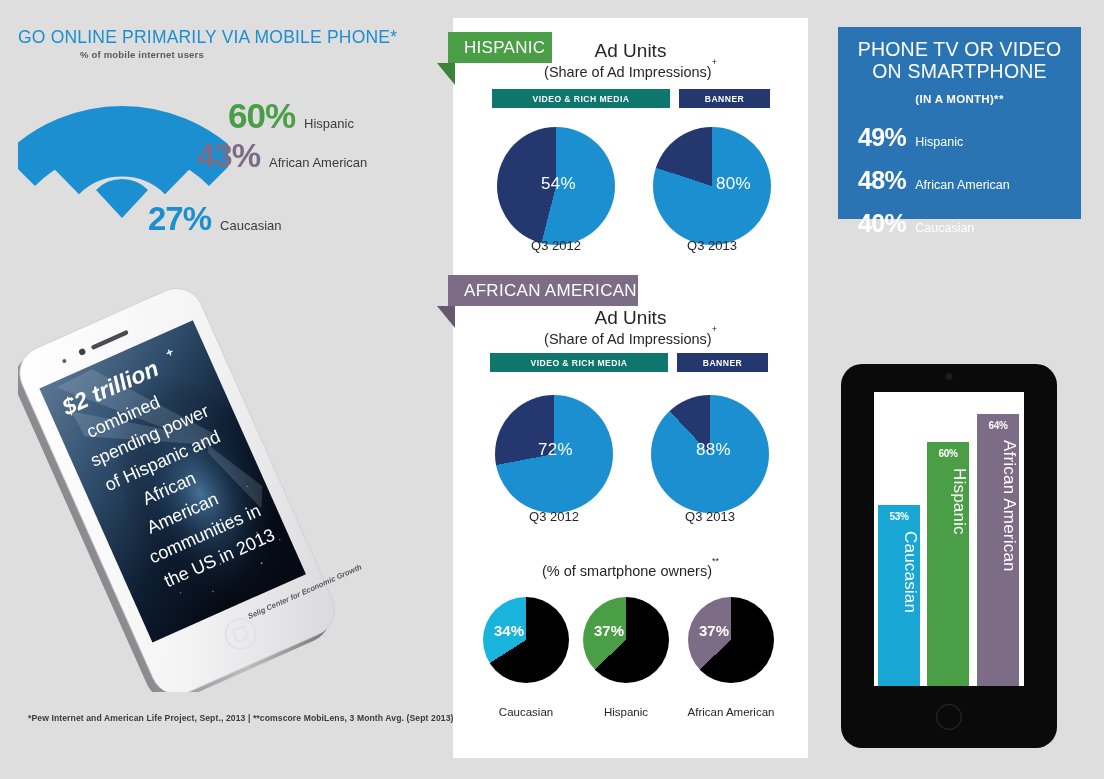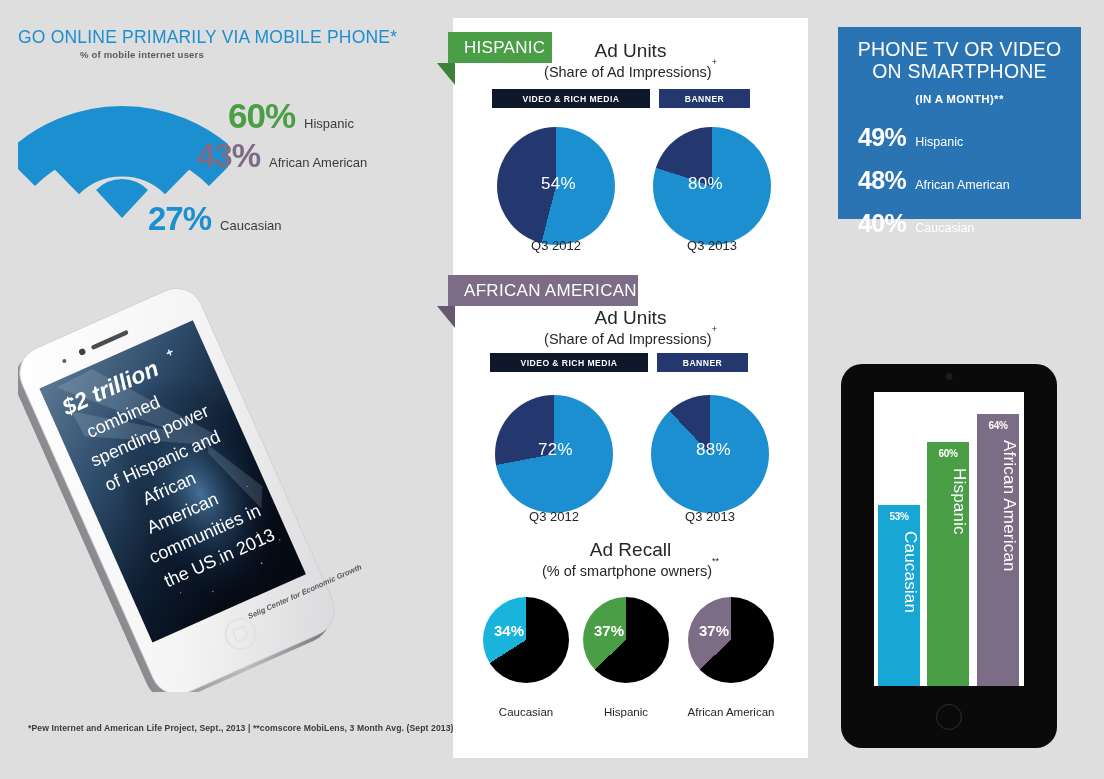--- a/index.html
+++ b/index.html
@@ -38,21 +38,20 @@
 
   
   #phone-wrap{position:absolute;left:18px;top:272px;width:380px;height:420px;}
   #phone-wrap svg{display:block;}
 
   
   #footnote{
     position:absolute;left:28px;top:713px;
     font-size:8.6px;font-weight:700;color:#3b3b3e;letter-spacing:.1px;
     white-space:nowrap;
-    margin-top:10px;
   }
 
   
   #center-card{
     position:absolute;left:453px;top:18px;width:355px;height:740px;
     background:#ffffff;
   }
 
   
   .ribbon{position:absolute;height:31px;display:flex;align-items:center;
@@ -72,21 +71,21 @@
     position:absolute;width:355px;text-align:center;
     font-size:14.5px;color:#26262a;font-weight:400;
   }
   .sec-sub sup{font-size:9px;top:-6px;position:relative;}
 
   .legend{position:absolute;display:flex;gap:9px;}
   .legend-chip{
     height:19px;display:flex;align-items:center;justify-content:center;
     color:#fff;font-size:8.6px;font-weight:700;letter-spacing:.45px;
   }
-  .chip-video{width:158px;background:#0f172a;}
+  .chip-video{width:178px;background:#0f766e;}
   .chip-banner{width:91px;background:#24386f;}
 
   .pie{position:absolute;border-radius:50%;}
   .pie-val{
     position:absolute;color:#fff;font-size:17px;font-weight:400;
     letter-spacing:.3px;
   }
   .pie-cap{
     position:absolute;text-align:center;font-size:13px;color:#26262a;
   }
@@ -276,21 +275,21 @@
     <div class="legend-chip chip-banner">BANNER</div>
   </div>
 
   <div class="pie" id="pie-h-2012" style="left:497px;top:127px;width:118px;height:118px;
        background:conic-gradient(#1b8fd0 0 194.4deg, #24386f 194.4deg 360deg);"></div>
   <div class="pie-val" style="left:541px;top:174px">54%</div>
   <div class="pie-cap" style="left:496px;top:238px;width:120px">Q3 2012</div>
 
   <div class="pie" id="pie-h-2013" style="left:653px;top:127px;width:118px;height:118px;
        background:conic-gradient(#1b8fd0 0 288deg, #24386f 288deg 360deg);"></div>
-  <div class="pie-val" style="left:688px;top:174px">80%</div>
+  <div class="pie-val" style="left:716px;top:174px">80%</div>
   <div class="pie-cap" style="left:652px;top:238px;width:120px">Q3 2013</div>
 
   <svg id="ribbon-african-tail" class="ribbon-tail" viewBox="0 0 18 22">
     <polygon points="0,0 18,0 18,22" fill="#675870"></polygon>
   </svg>
   <div class="ribbon" id="ribbon-african">AFRICAN AMERICAN</div>
 
   <div class="sec-title" style="left:453px;top:307px">Ad Units</div>
   <div class="sec-sub" style="left:453px;top:330px">
     <span>(Share of Ad Impressions)</span><sup>+</sup>
@@ -304,21 +303,20 @@
   <div class="pie" id="pie-a-2012" style="left:495px;top:395px;width:118px;height:118px;
        background:conic-gradient(#1b8fd0 0 259.2deg, #24386f 259.2deg 360deg);"></div>
   <div class="pie-val" style="left:538px;top:440px">72%</div>
   <div class="pie-cap" style="left:494px;top:509px;width:120px">Q3 2012</div>
 
   <div class="pie" id="pie-a-2013" style="left:651px;top:395px;width:118px;height:118px;
        background:conic-gradient(#1b8fd0 0 316.8deg, #24386f 316.8deg 360deg);"></div>
   <div class="pie-val" style="left:696px;top:440px">88%</div>
   <div class="pie-cap" style="left:650px;top:509px;width:120px">Q3 2013</div>
 
-  <div class="sec-title" style="left:453px;top:539px">Ad Recall</div>
   <div class="sec-sub" style="left:453px;top:562px">
     <span>(% of smartphone owners)</span><sup>**</sup>
   </div>
 
   <div class="pie-sm" style="left:483px;top:597px;
        background:conic-gradient(from 0deg, #000 0 0.001deg, #000 0 237.6deg, #18b4db 237.6deg 360deg);"></div>
   <div class="pie-sm-val" style="left:494px;top:622px">34%</div>
   <div class="pie-sm-cap" style="left:476px;top:706px;width:100px">Caucasian</div>
 
   <div class="pie-sm" style="left:583px;top:597px;

